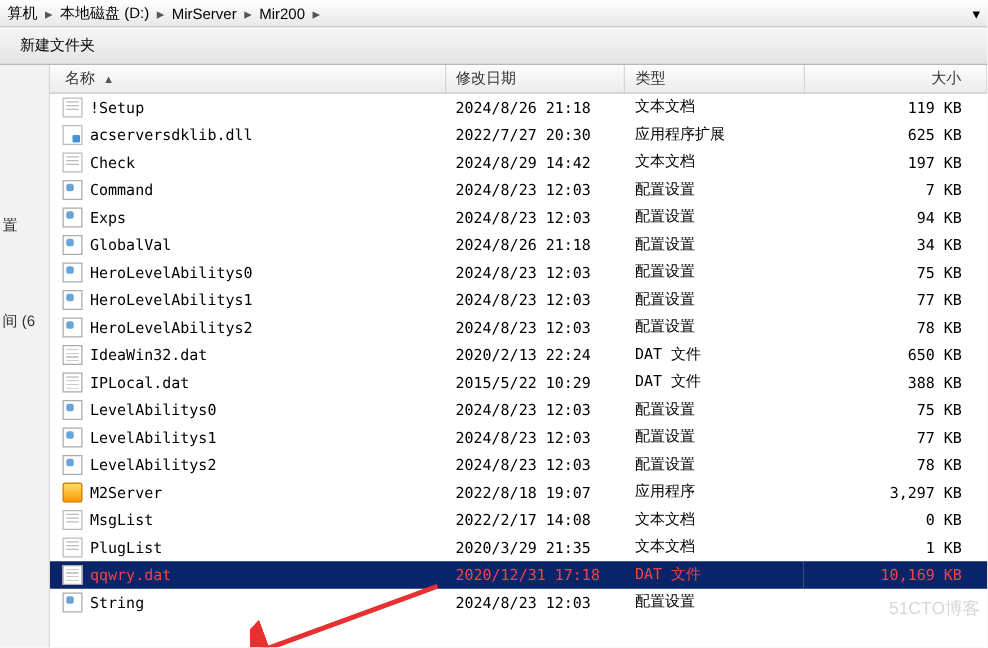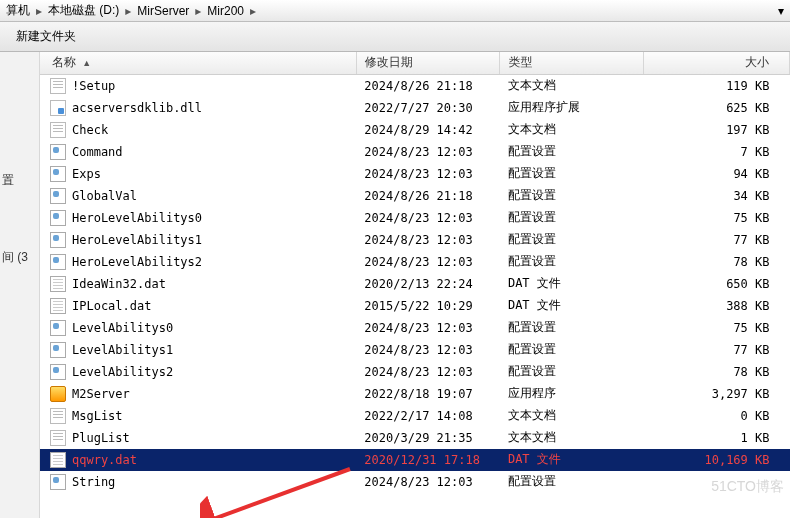--- a/index.html
+++ b/index.html
@@ -142,21 +142,21 @@
   <span class="dropdown-arrow">▾</span>
 </div>
 
 <div class="toolbar">
   <span class="btn">新建文件夹</span>
 </div>
 
 <div class="main">
   <div class="sidebar">
     <div class="sb-item">置</div>
-    <div class="sb-item">间 (3</div>
+    <div class="sb-item">间 (6</div>
   </div>
 
   <div class="filelist">
     <table>
       <thead>
         <tr>
           <th class="name">
             <span>名称</span>
             <span class="sort-ind">▲</span>
           </th>

